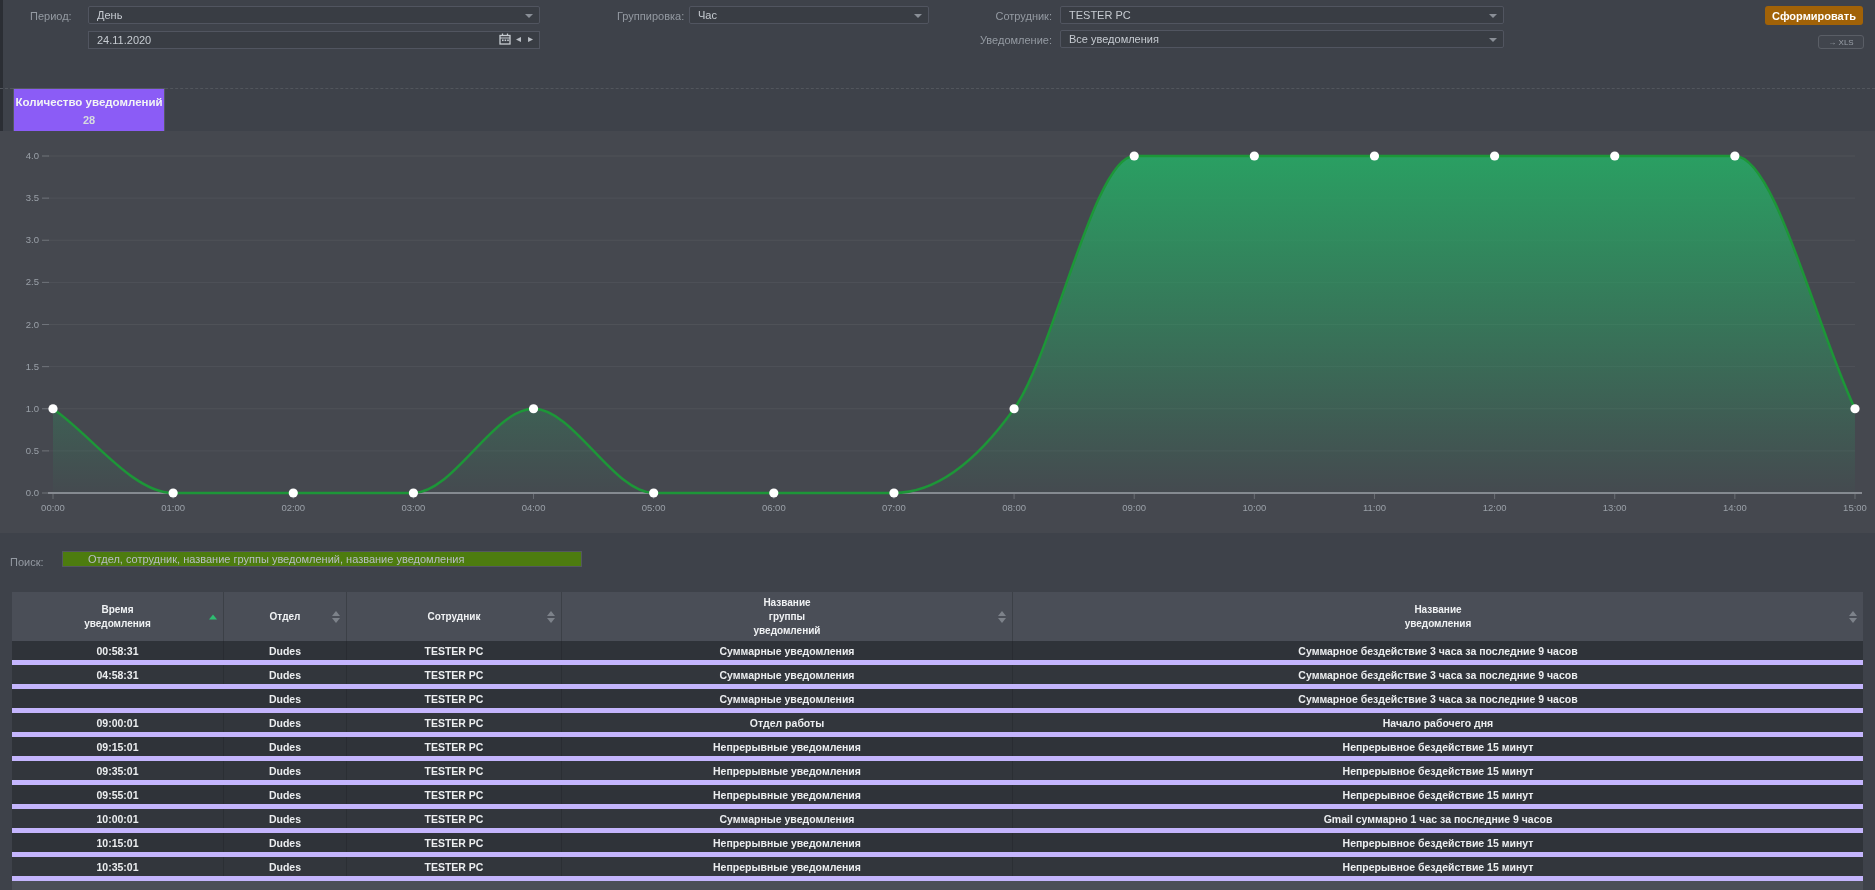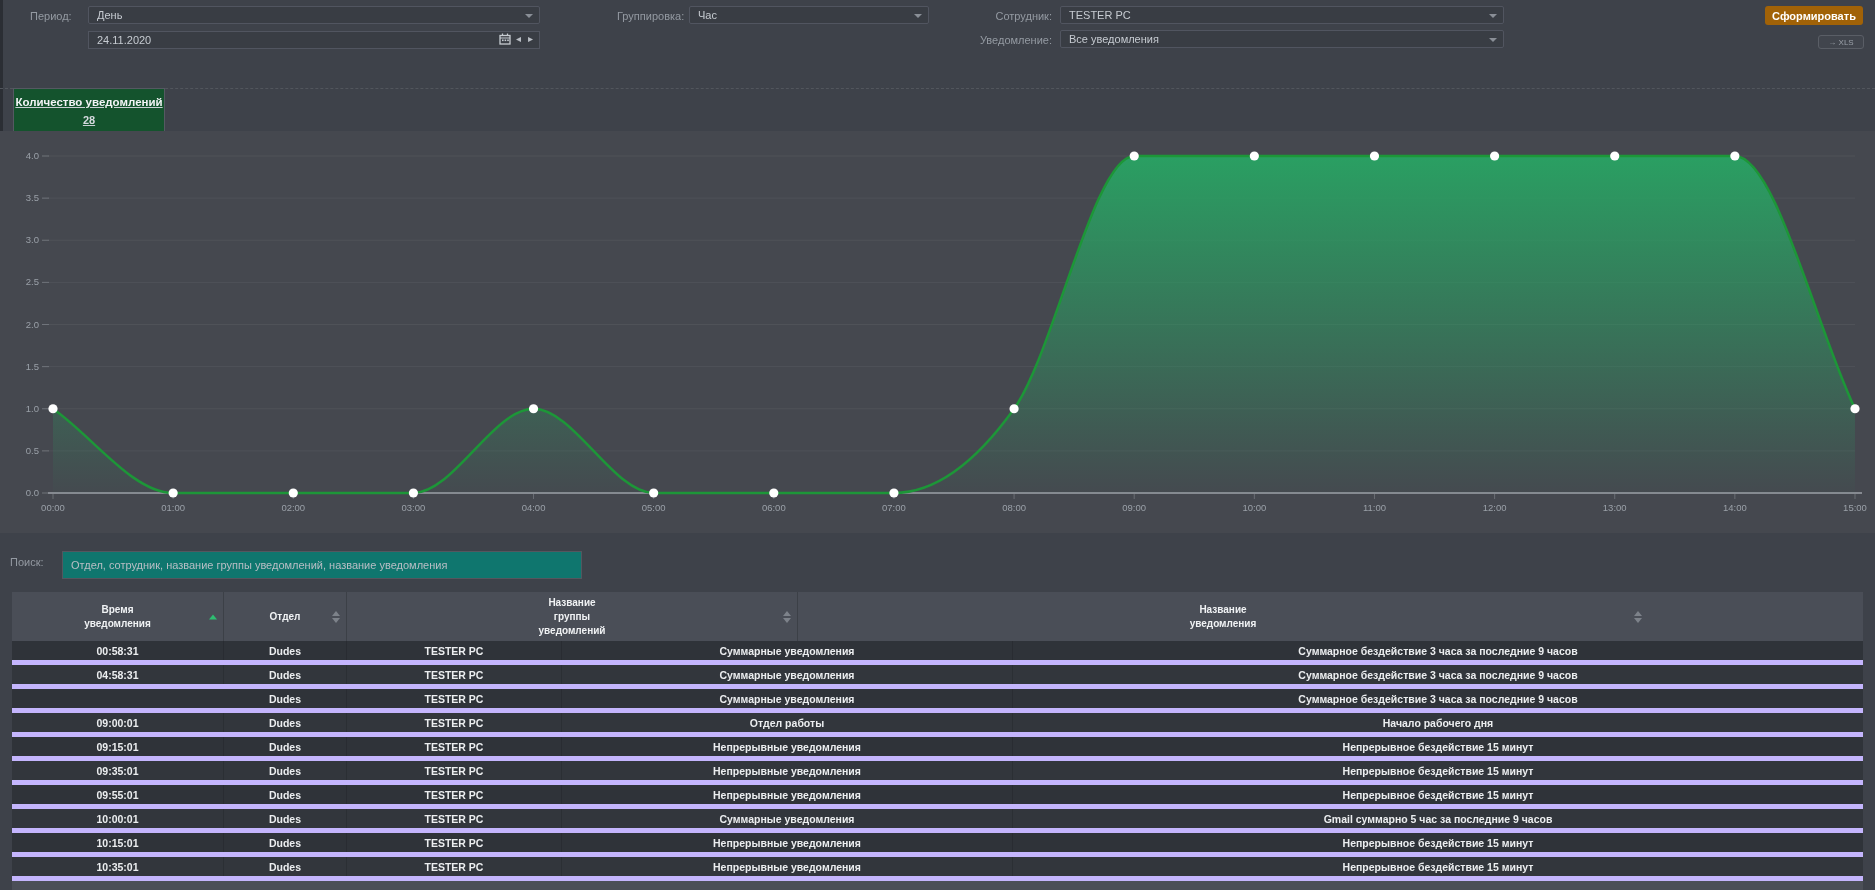--- a/index.html
+++ b/index.html
@@ -22,30 +22,30 @@
   .date-arrows { color:#b9bec5; font-size:10px; letter-spacing:2px; cursor:pointer; line-height:13px; }
   .btn-generate { position:absolute; left:1765px; top:6px; width:98px; height:19px; background:#a16207;
         color:#ffffff; font-weight:bold; font-size:11px; border:none; border-radius:3px; cursor:pointer;
         font-family:"Liberation Sans", sans-serif; }
   .btn-xls { position:absolute; left:1818px; top:35px; width:46px; height:14px; background:#41454d;
         color:#9aa0a8; font-size:8px; border:1px solid #5a5e66; border-radius:3px; cursor:pointer;
         font-family:"Liberation Sans", sans-serif; line-height:11px; }
 
   
   .tabs-line { position:absolute; left:0; top:88px; width:1875px; border-top:1px dashed #52565d; }
-  .tab { position:absolute; left:13px; top:88px; width:152px; height:43px; background:#14532d;
-        border:1px solid #555962; border-bottom:none; text-align:center; cursor:pointer; z-index:2;text-decoration:underline; }
+  .tab { position:absolute; left:13px; top:88px; width:152px; height:43px; background:#8b5cf6;
+        border:1px solid #555962; border-bottom:none; text-align:center; cursor:pointer; z-index:2; }
   .tab-title { font-size:11.5px; font-weight:bold; color:#f2f4f6; margin-top:7px; }
   .tab-count { font-size:11px; font-weight:bold; color:#d6dadf; margin-top:6px; }
   .chart-panel { position:absolute; left:0; top:131px; width:1875px; height:402px; background:#45484f; }
 
   
   .search-label { position:absolute; left:10px; top:556px; font-size:11px; color:#949aa2; }
-  .search-input { position:absolute; left:62px; top:551px; width:520px; height:28px; padding:0 8px;
-        background:#0f766e; border:1px solid #53575f; }
+  .search-input { position:absolute; left:62px; top:551px; width:520px; height:16px; padding:0 25px;
+        background:#4d7c0f; border:1px solid #53575f; }
   .search-input::placeholder { color:#b9bec5; opacity:1; }
 
   
   .table { position:absolute; left:12px; top:592px; width:1851px; }
   .thead { display:flex; background:#4a4e57; height:49px; }
   .th { position:relative; display:flex; align-items:center; justify-content:center;
         border-right:1px solid #3c4047; cursor:pointer; }
   .th:last-child { border-right:none; }
   .th-label { font-size:10px; font-weight:bold; color:#f0f2f4; text-align:center; white-space:pre-line; line-height:1.4; }
   .sort { position:absolute; right:6px; top:50%; transform:translateY(-50%); display:flex; flex-direction:column; gap:2px; }
@@ -218,20 +218,27 @@
           <span class="tri up green"></span>
         </span>
       </div>
       <div class="th" style="width: 123px;">
         <span class="th-label">Отдел</span>
         <span class="sort">
           <span class="tri up"></span>
           <span class="tri down"></span>
         </span>
       </div>
+      <div class="th" style="width: 215px;">
+        <span class="th-label">Сотрудник</span>
+        <span class="sort">
+          <span class="tri up"></span>
+          <span class="tri down"></span>
+        </span>
+      </div>
       <div class="th" style="width: 451px;">
         <span class="th-label">Название
 группы
 уведомлений</span>
         <span class="sort">
           <span class="tri up"></span>
           <span class="tri down"></span>
         </span>
       </div>
       <div class="th" style="width: 850px;">
@@ -291,21 +298,21 @@
         <div class="td" style="width: 123px;">Dudes</div>
         <div class="td" style="width: 215px;">TESTER PC</div>
         <div class="td" style="width: 451px;">Непрерывные уведомления</div>
         <div class="td" style="width: 850px;">Непрерывное бездействие 15 минут</div>
       </div>
       <div class="tr alt">
         <div class="td" style="width: 212px;">10:00:01</div>
         <div class="td" style="width: 123px;">Dudes</div>
         <div class="td" style="width: 215px;">TESTER PC</div>
         <div class="td" style="width: 451px;">Суммарные уведомления</div>
-        <div class="td" style="width: 850px;">Gmail суммарно 5 час за последние 9 часов</div>
+        <div class="td" style="width: 850px;">Gmail суммарно 1 час за последние 9 часов</div>
       </div>
       <div class="tr">
         <div class="td" style="width: 212px;">10:15:01</div>
         <div class="td" style="width: 123px;">Dudes</div>
         <div class="td" style="width: 215px;">TESTER PC</div>
         <div class="td" style="width: 451px;">Непрерывные уведомления</div>
         <div class="td" style="width: 850px;">Непрерывное бездействие 15 минут</div>
       </div>
       <div class="tr alt">
         <div class="td" style="width: 212px;">10:35:01</div>

